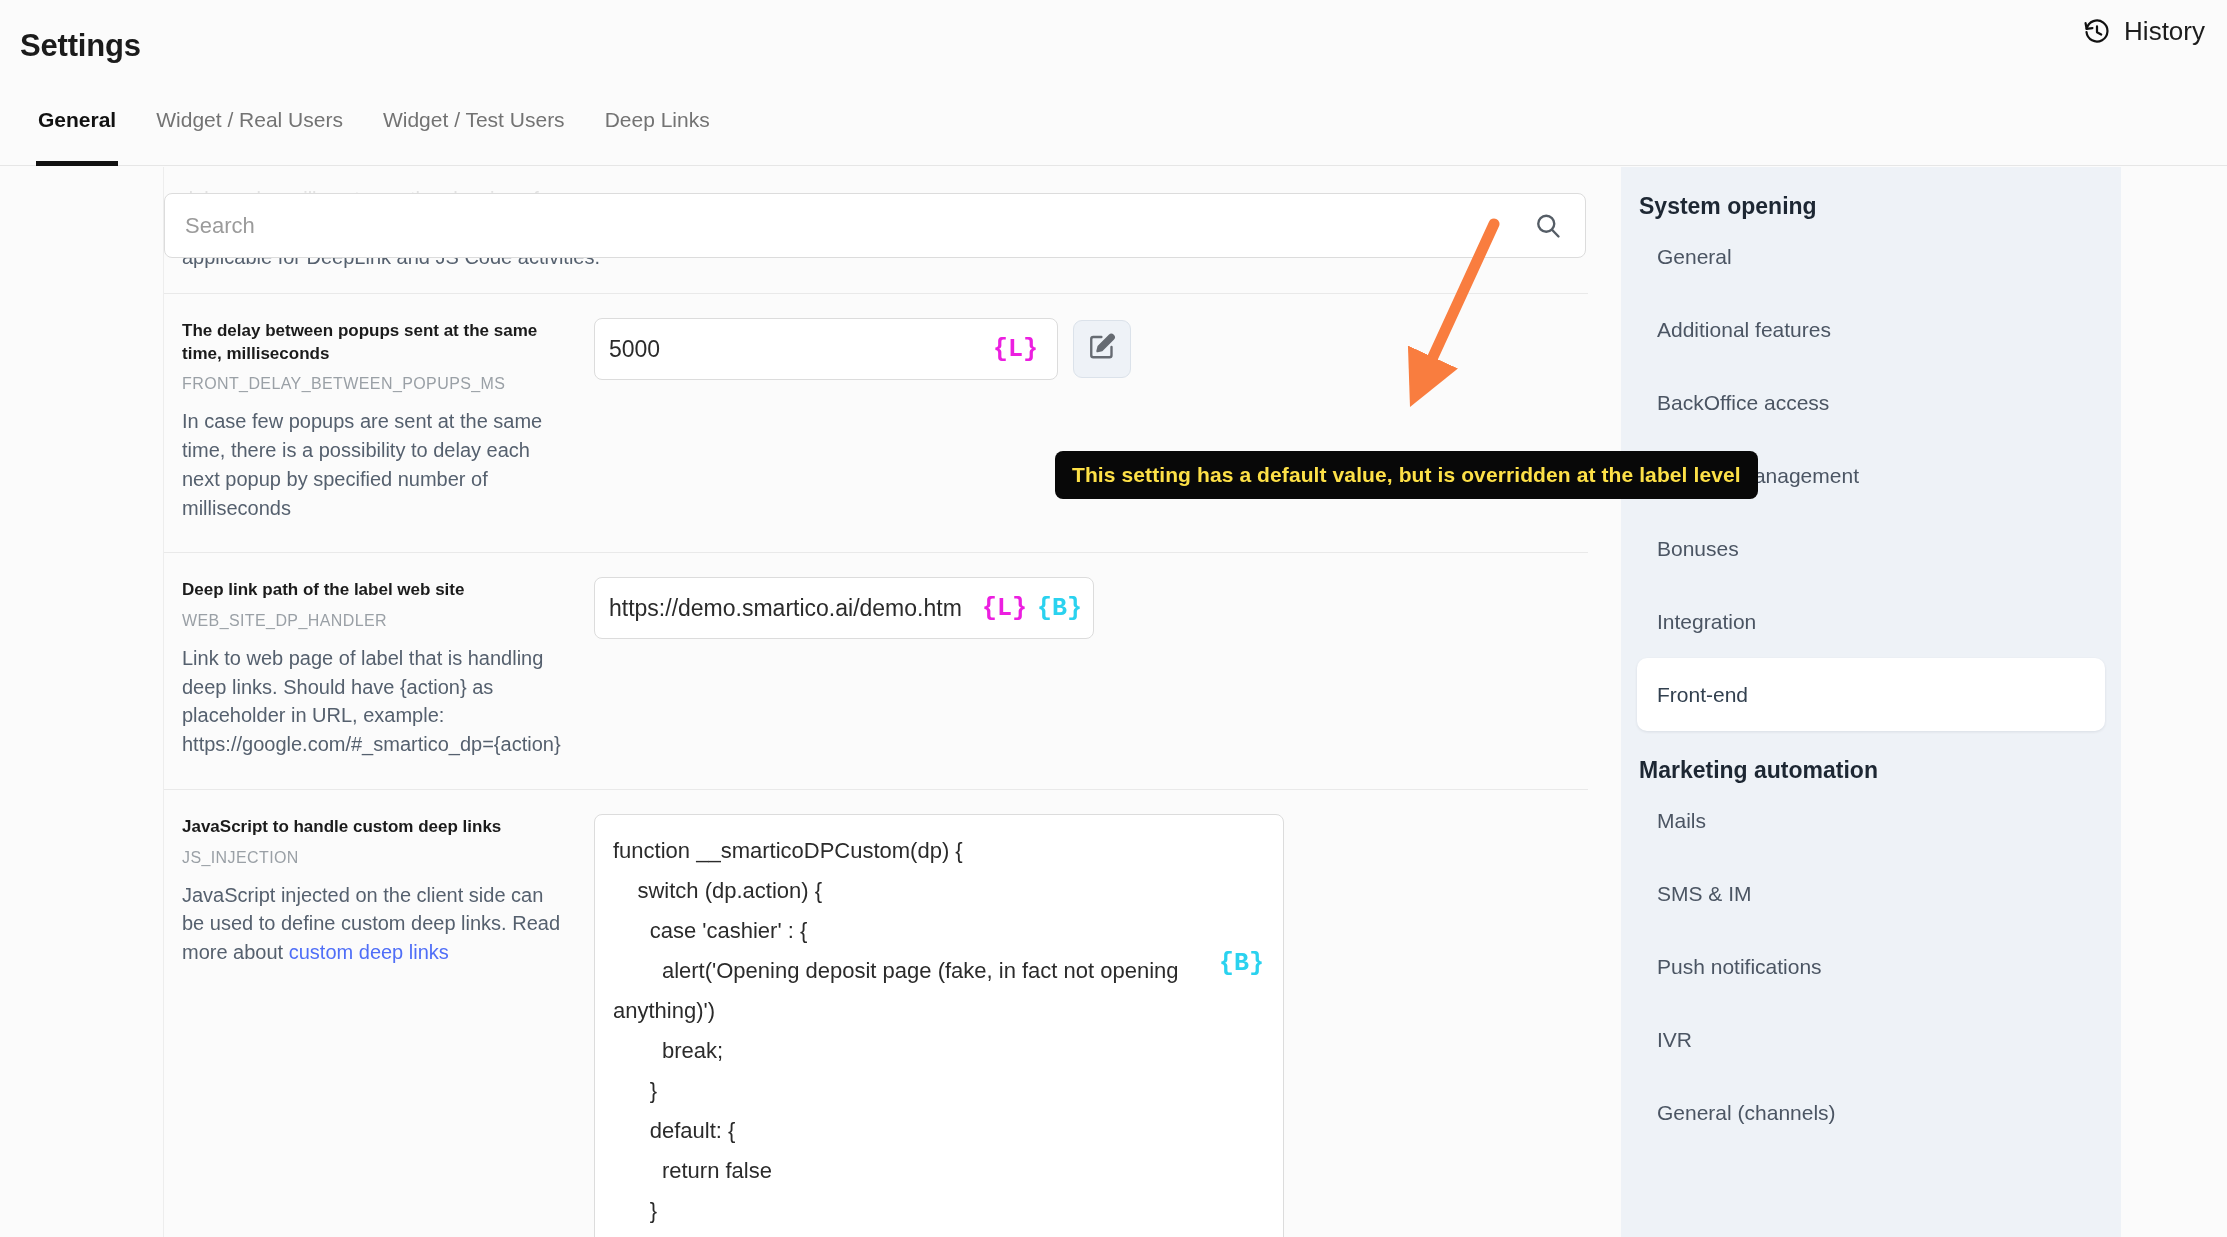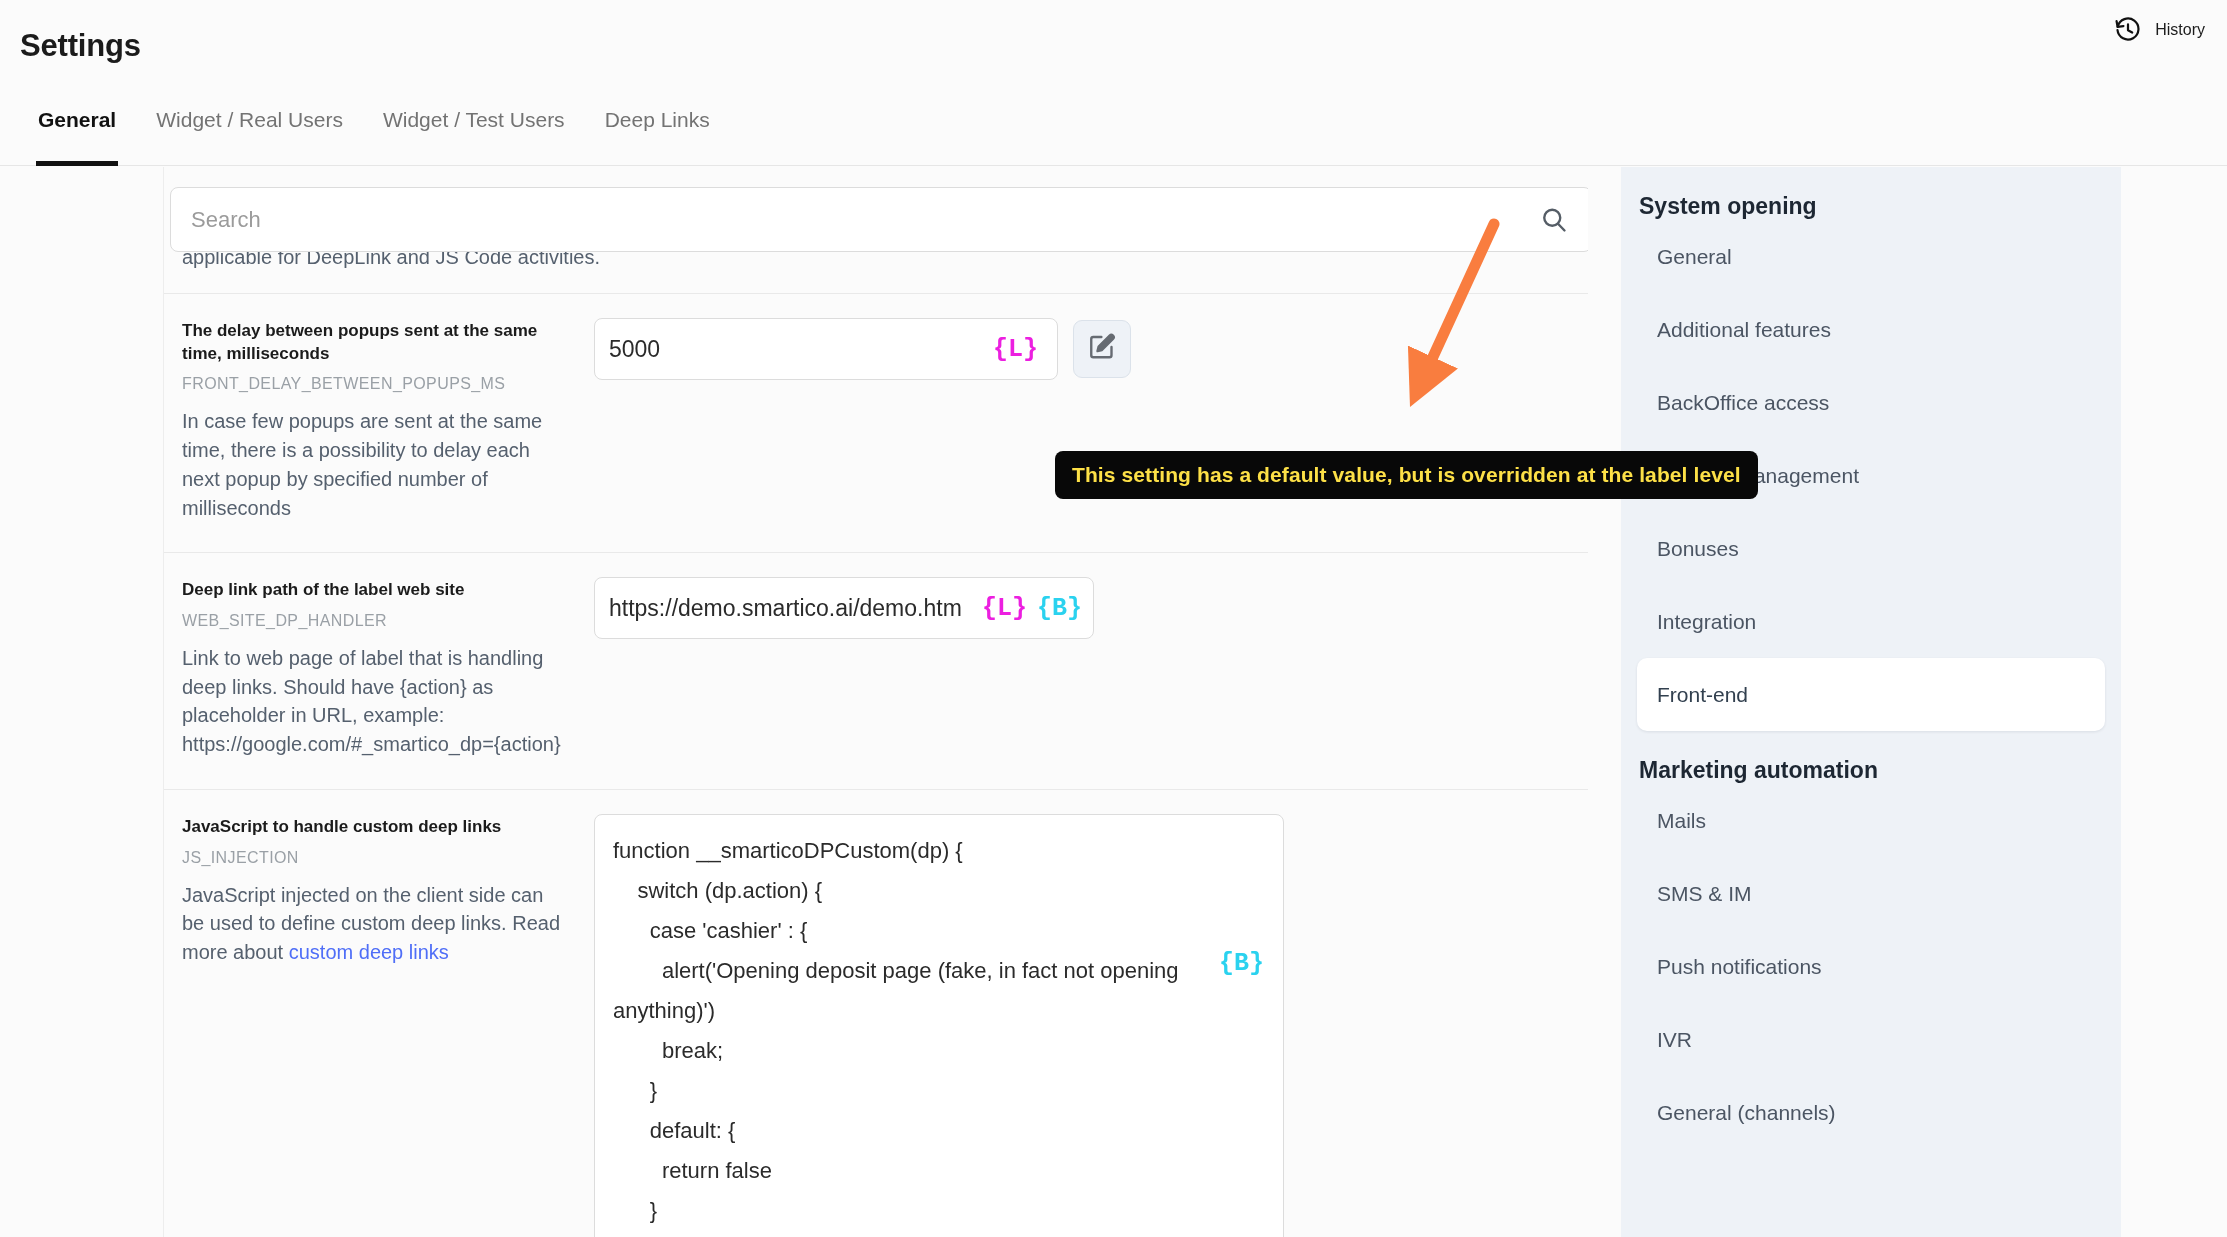--- a/index.html
+++ b/index.html
@@ -27,21 +27,21 @@
     font-size: 21px; color: #737373; cursor: pointer; white-space: nowrap;
   }
   .tab.active { color: #111; font-weight: 700; }
   .tab.active::after {
     content: ""; position: absolute; left: 18px; right: 18px; bottom: 0;
     height: 5px; background: #111;
   }
   .history-btn {
     position: absolute; right: 22px; top: 16px;
     display: flex; align-items: center; gap: 13px;
-    font-size: 16px; color: #1c1c1c; cursor: pointer;
+    font-size: 26px; color: #1c1c1c; cursor: pointer;
   }
   .history-btn svg { display: block; }
 
   
   .sidebar {
     position: absolute; right: 106px; top: 167px; width: 500px; height: 1070px;
     background: #eef2f7;
     padding: 0;
     overflow: hidden;
   }
@@ -62,23 +62,22 @@
     color: #32404f;
   }
 
   
   .content {
     position: absolute; left: 163px; top: 167px;
     width: 1425px; height: 1070px;
     background: #fbfbfb; border-left: 1px solid #ededed; overflow: hidden;
   }
   .search-wrap {
-    position: absolute; left: 0; top: 20px; width: 1425px; padding: 0 3px 16px 0;
+    position: absolute; left: 0; top: 26px; width: 1425px; padding: 0 3px 16px 0;
     z-index: 6;
-    margin-left: 6px;
   }
   .search-box {
     position: relative; margin-left: 0; width: 1422px; height: 65px;
     background: #fff; border: 1px solid #dcdcdc; border-radius: 8px;
     display: flex; align-items: center;
   }
   .search-input {
     flex: 1; border: 0; outline: 0; background: transparent;
     font-size: 22px; color: #111; padding: 0 20px;
     font-family: "Liberation Sans", sans-serif;

